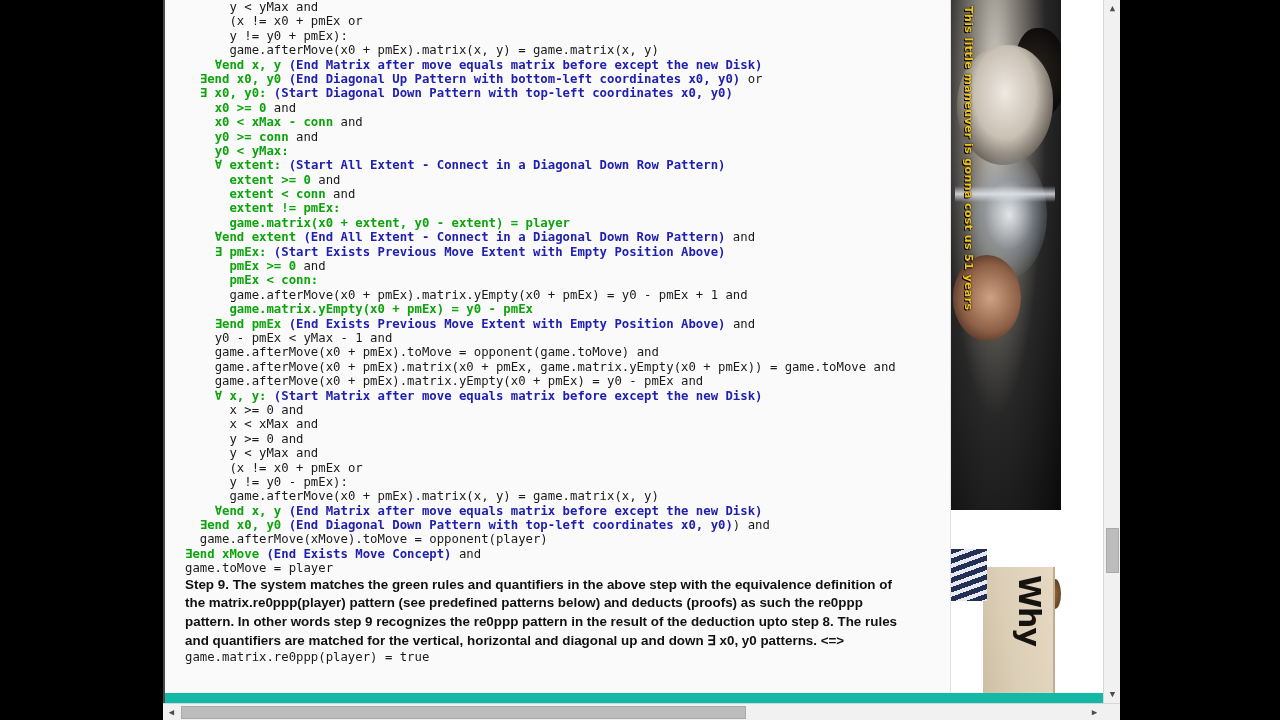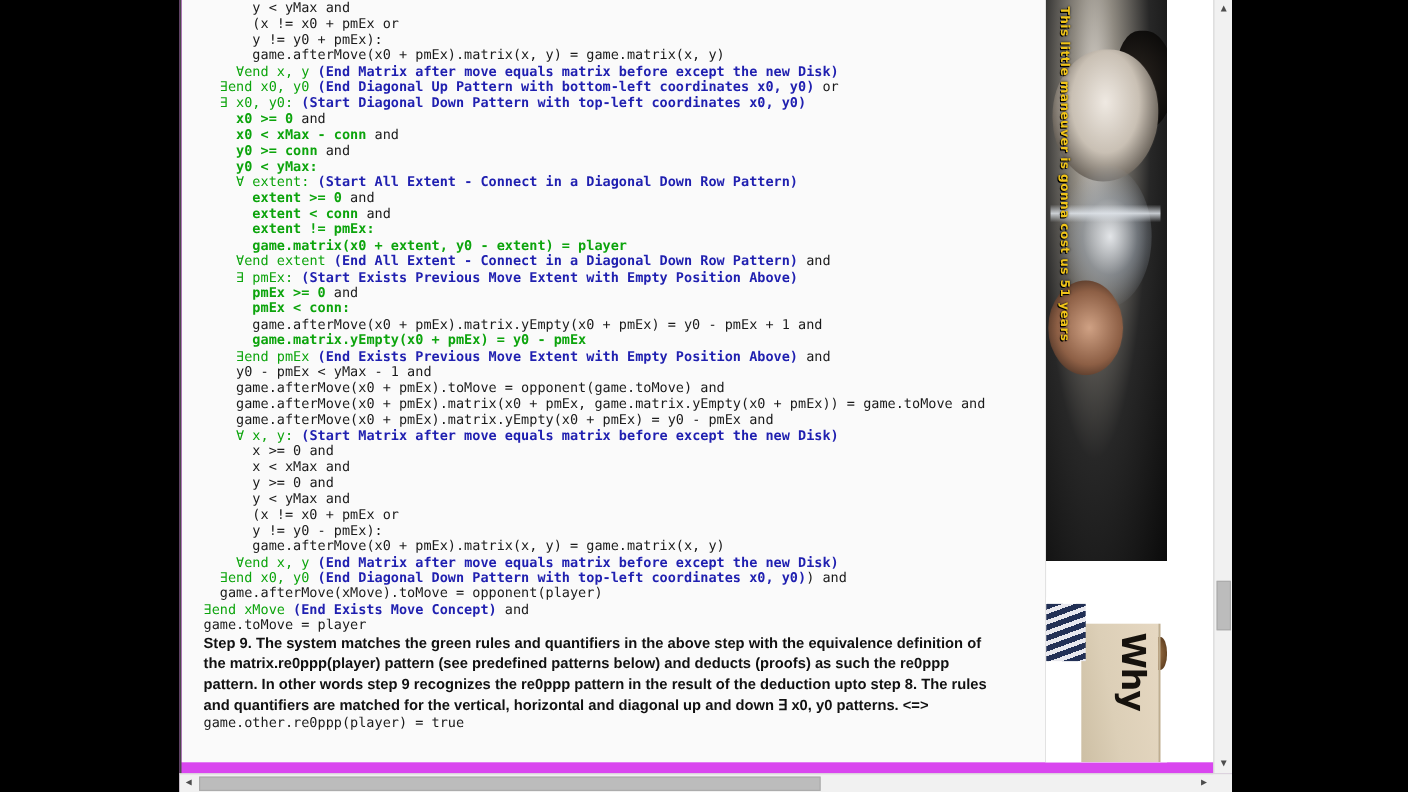--- a/index.html
+++ b/index.html
@@ -15,21 +15,21 @@
     position: relative;
     width: 1280px; height: 720px;
     background: #000;
   }
 
   
   #viewport {
     position: absolute;
     left: 163px; top: 0px;
     width: 957px; height: 720px;
-    background: #d946ef;
+    background: #14b8a6;
     border-left: 2px solid #4a4a4a;
     overflow: hidden;
   }
 
   
   #page {
     position: absolute;
     left: 0px; top: 0px;
     width: 785px; height: 693px;
     background: #fafafa;
@@ -41,21 +41,21 @@
   .code {
     font-family: "DejaVu Sans Mono", monospace;
     font-size: 12.3px;
     line-height: 14.4px;
     white-space: pre;
     color: #1a1a1a;
     letter-spacing: 0px;
   }
   .code .ln { display: block; height: 14.4px; }
   .g  { color: #0ca40c; font-weight: bold; }                 
-  .gb { color: #0ca40c; font-weight: normal; }  
+  .gb { color: #0ca40c; font-weight: bold; }  
   .b  { color: #2020b0; font-weight: bold; }  
   .k  { color: #1a1a1a; }                 
 
   
   .para {
     font-family: Liberation Sans, sans-serif;
     font-weight: bold;
     font-size: 13.4px;
     line-height: 18.7px;
     color: #111;
@@ -217,21 +217,21 @@
   <div class="bar" id="bar-left"></div>
 
   <div id="viewport">
 
     <div id="page">
 
       <div class="code" id="code-top"><span class="ln"><span>      </span><span class="k">y &lt; yMax </span><span class="k">and</span></span><span class="ln"><span>      </span><span class="k">(x != x0 + pmEx </span><span class="k">or</span></span><span class="ln"><span>      </span><span class="k">y != y0 + pmEx):</span></span><span class="ln"><span>      </span><span class="k">game.afterMove(x0 + pmEx).matrix(x, y) = game.matrix(x, y)</span></span><span class="ln"><span>    </span><span class="gb">∀end x, y </span><span class="b">(End Matrix after move equals matrix before except the new Disk)</span></span><span class="ln"><span>  </span><span class="gb">∃end x0, y0 </span><span class="b">(End Diagonal Up Pattern with bottom-left coordinates x0, y0)</span><span class="k"> or</span></span><span class="ln"><span>  </span><span class="gb">∃ x0, y0: </span><span class="b">(Start Diagonal Down Pattern with top-left coordinates x0, y0)</span></span><span class="ln"><span>    </span><span class="g">x0 &gt;= 0 </span><span class="k">and</span></span><span class="ln"><span>    </span><span class="g">x0 &lt; xMax - conn </span><span class="k">and</span></span><span class="ln"><span>    </span><span class="g">y0 &gt;= conn </span><span class="k">and</span></span><span class="ln"><span>    </span><span class="g">y0 &lt; yMax:</span></span><span class="ln"><span>    </span><span class="gb">∀ extent: </span><span class="b">(Start All Extent - Connect in a Diagonal Down Row Pattern)</span></span><span class="ln"><span>      </span><span class="g">extent &gt;= 0 </span><span class="k">and</span></span><span class="ln"><span>      </span><span class="g">extent &lt; conn </span><span class="k">and</span></span><span class="ln"><span>      </span><span class="g">extent != pmEx:</span></span><span class="ln"><span>      </span><span class="g">game.matrix(x0 + extent, y0 - extent) = player</span></span><span class="ln"><span>    </span><span class="gb">∀end extent </span><span class="b">(End All Extent - Connect in a Diagonal Down Row Pattern)</span><span class="k"> and</span></span><span class="ln"><span>    </span><span class="gb">∃ pmEx: </span><span class="b">(Start Exists Previous Move Extent with Empty Position Above)</span></span><span class="ln"><span>      </span><span class="g">pmEx &gt;= 0 </span><span class="k">and</span></span><span class="ln"><span>      </span><span class="g">pmEx &lt; conn:</span></span><span class="ln"><span>      </span><span class="k">game.afterMove(x0 + pmEx).matrix.yEmpty(x0 + pmEx) = y0 - pmEx + 1 </span><span class="k">and</span></span><span class="ln"><span>      </span><span class="g">game.matrix.yEmpty(x0 + pmEx) = y0 - pmEx</span></span><span class="ln"><span>    </span><span class="gb">∃end pmEx </span><span class="b">(End Exists Previous Move Extent with Empty Position Above)</span><span class="k"> and</span></span><span class="ln"><span>    </span><span class="k">y0 - pmEx &lt; yMax - 1 </span><span class="k">and</span></span><span class="ln"><span>    </span><span class="k">game.afterMove(x0 + pmEx).toMove = opponent(game.toMove) </span><span class="k">and</span></span><span class="ln"><span>    </span><span class="k">game.afterMove(x0 + pmEx).matrix(x0 + pmEx, game.matrix.yEmpty(x0 + pmEx)) = game.toMove </span><span class="k">and</span></span><span class="ln"><span>    </span><span class="k">game.afterMove(x0 + pmEx).matrix.yEmpty(x0 + pmEx) = y0 - pmEx </span><span class="k">and</span></span><span class="ln"><span>    </span><span class="gb">∀ x, y: </span><span class="b">(Start Matrix after move equals matrix before except the new Disk)</span></span><span class="ln"><span>      </span><span class="k">x &gt;= 0 </span><span class="k">and</span></span><span class="ln"><span>      </span><span class="k">x &lt; xMax </span><span class="k">and</span></span><span class="ln"><span>      </span><span class="k">y &gt;= 0 </span><span class="k">and</span></span><span class="ln"><span>      </span><span class="k">y &lt; yMax </span><span class="k">and</span></span><span class="ln"><span>      </span><span class="k">(x != x0 + pmEx </span><span class="k">or</span></span><span class="ln"><span>      </span><span class="k">y != y0 - pmEx):</span></span><span class="ln"><span>      </span><span class="k">game.afterMove(x0 + pmEx).matrix(x, y) = game.matrix(x, y)</span></span><span class="ln"><span>    </span><span class="gb">∀end x, y </span><span class="b">(End Matrix after move equals matrix before except the new Disk)</span></span><span class="ln"><span>  </span><span class="gb">∃end x0, y0 </span><span class="b">(End Diagonal Down Pattern with top-left coordinates x0, y0)</span><span class="k">) and</span></span><span class="ln"><span>  </span><span class="k">game.afterMove(xMove).toMove = opponent(player)</span></span><span class="ln"><span class="gb">∃end xMove </span><span class="b">(End Exists Move Concept)</span><span class="k"> and</span></span><span class="ln"><span class="k">game.toMove = player</span></span></div>
 
       <p class="para">Step 9. The system matches the green rules and quantifiers in the above step with the equivalence definition of the matrix.re0ppp(player) pattern (see predefined patterns below) and deducts (proofs) as such the re0ppp pattern. In other words step 9 recognizes the re0ppp pattern in the result of the deduction upto step 8. The rules and quantifiers are matched for the vertical, horizontal and diagonal up and down ∃ x0, y0 patterns. &lt;=&gt;</p>
 
-      <div class="code" id="code-bottom"><span class="ln"><span class="k">game.other.re0ppp(player) = true</span></span></div>
+      <div class="code" id="code-bottom"><span class="ln"><span class="k">game.matrix.re0ppp(player) = true</span></span></div>
 
     </div>
 
     <div id="rail">
 
       <div class="media" id="media-top">
         <div class="memeA">
           <div class="hair"></div>
           <div class="face"></div>
           <div class="shine"></div>

